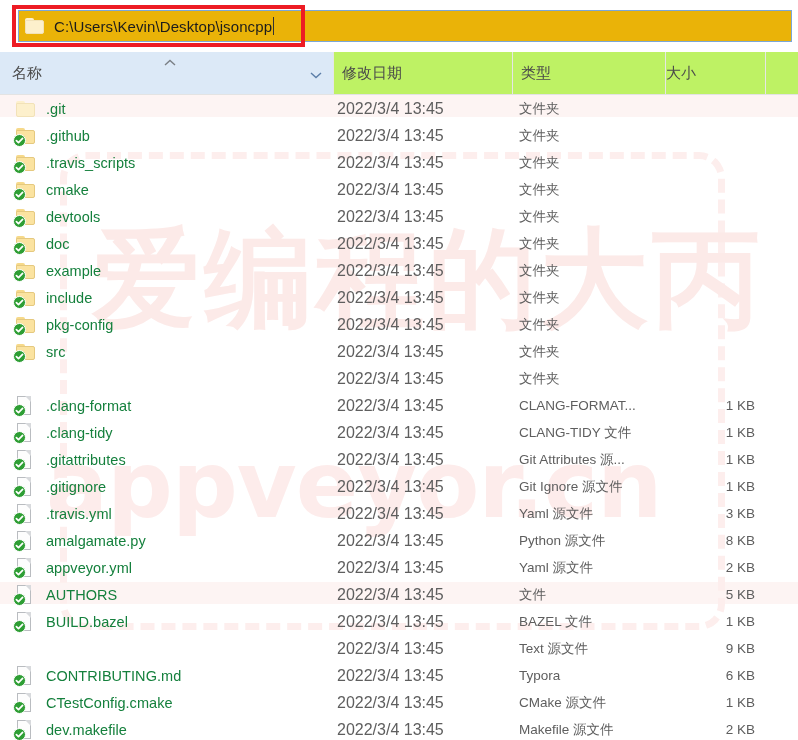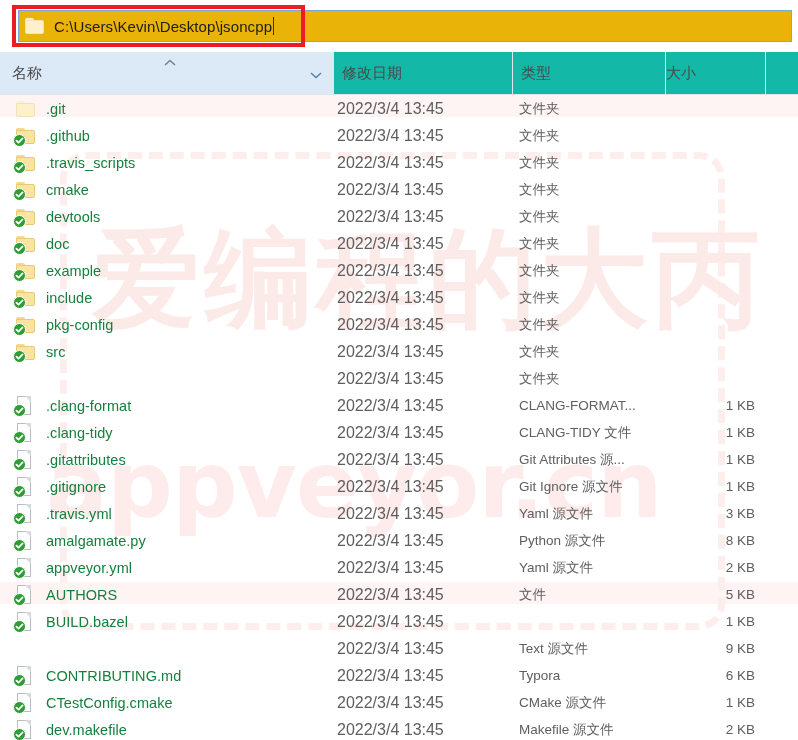--- a/index.html
+++ b/index.html
@@ -138,21 +138,21 @@
   }
   .check-badge svg { display: block; }
 
   
   #column-header {
     position: absolute;
     left: 0;
     top: 52px;
     width: 798px;
     height: 42px;
-    background: #14b8a6;
+    background: #bef264;
     border-bottom: 1px solid #e3e3e3;
   }
   .hdr-cell {
     position: absolute;
     top: 0;
     height: 42px;
     display: flex;
     align-items: center;
     font-size: 15px;
     color: #4a4a4a;
@@ -706,20 +706,21 @@
           </span>
           <span class="check-badge">
             <svg width="9" height="9" viewBox="0 0 9 9">
               <path d="M1.4 4.6 L3.5 6.7 L7.6 2.3" fill="none" stroke="#ffffff" stroke-width="1.7" stroke-linecap="round" stroke-linejoin="round"></path>
             </svg>
           </span>
         </span>
         <span class="name-text">BUILD.bazel</span>
       </div>
       <div class="cell-date">2022/3/4 13:45</div>
+      <div class="cell-type">BAZEL 文件</div>
       <div class="cell-size">1 KB</div>
     </div>
     <div class="row">
       <div class="cell-date">2022/3/4 13:45</div>
       <div class="cell-type">Text 源文件</div>
       <div class="cell-size">9 KB</div>
     </div>
     <div class="row">
       <div class="cell-name">
         <span class="icon-wrap">

